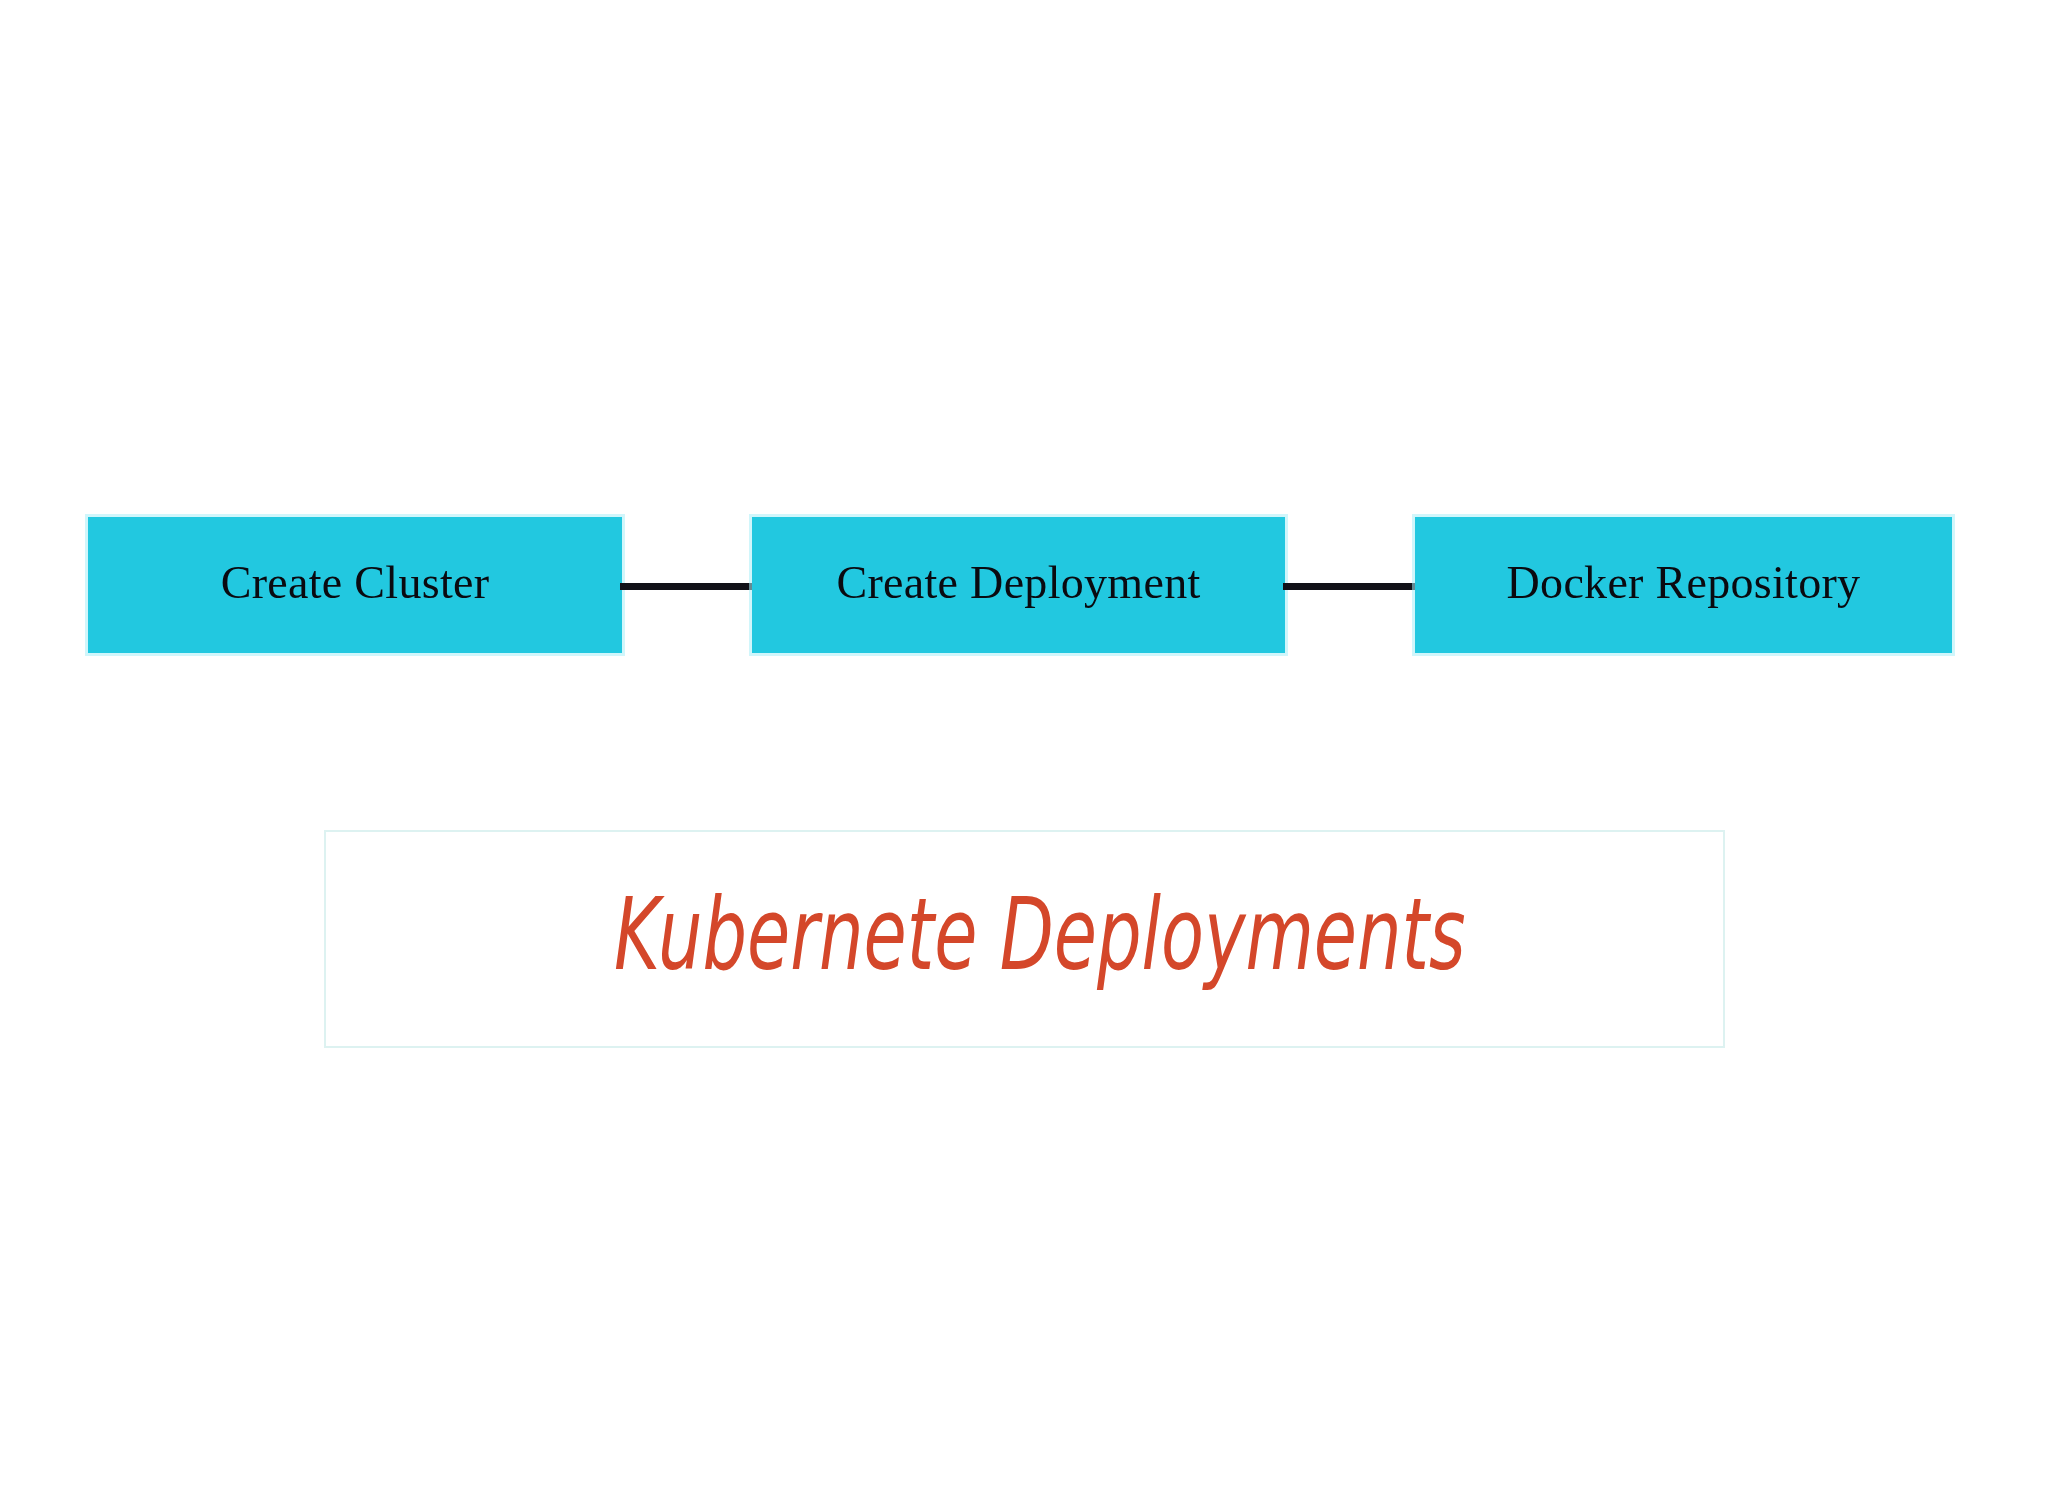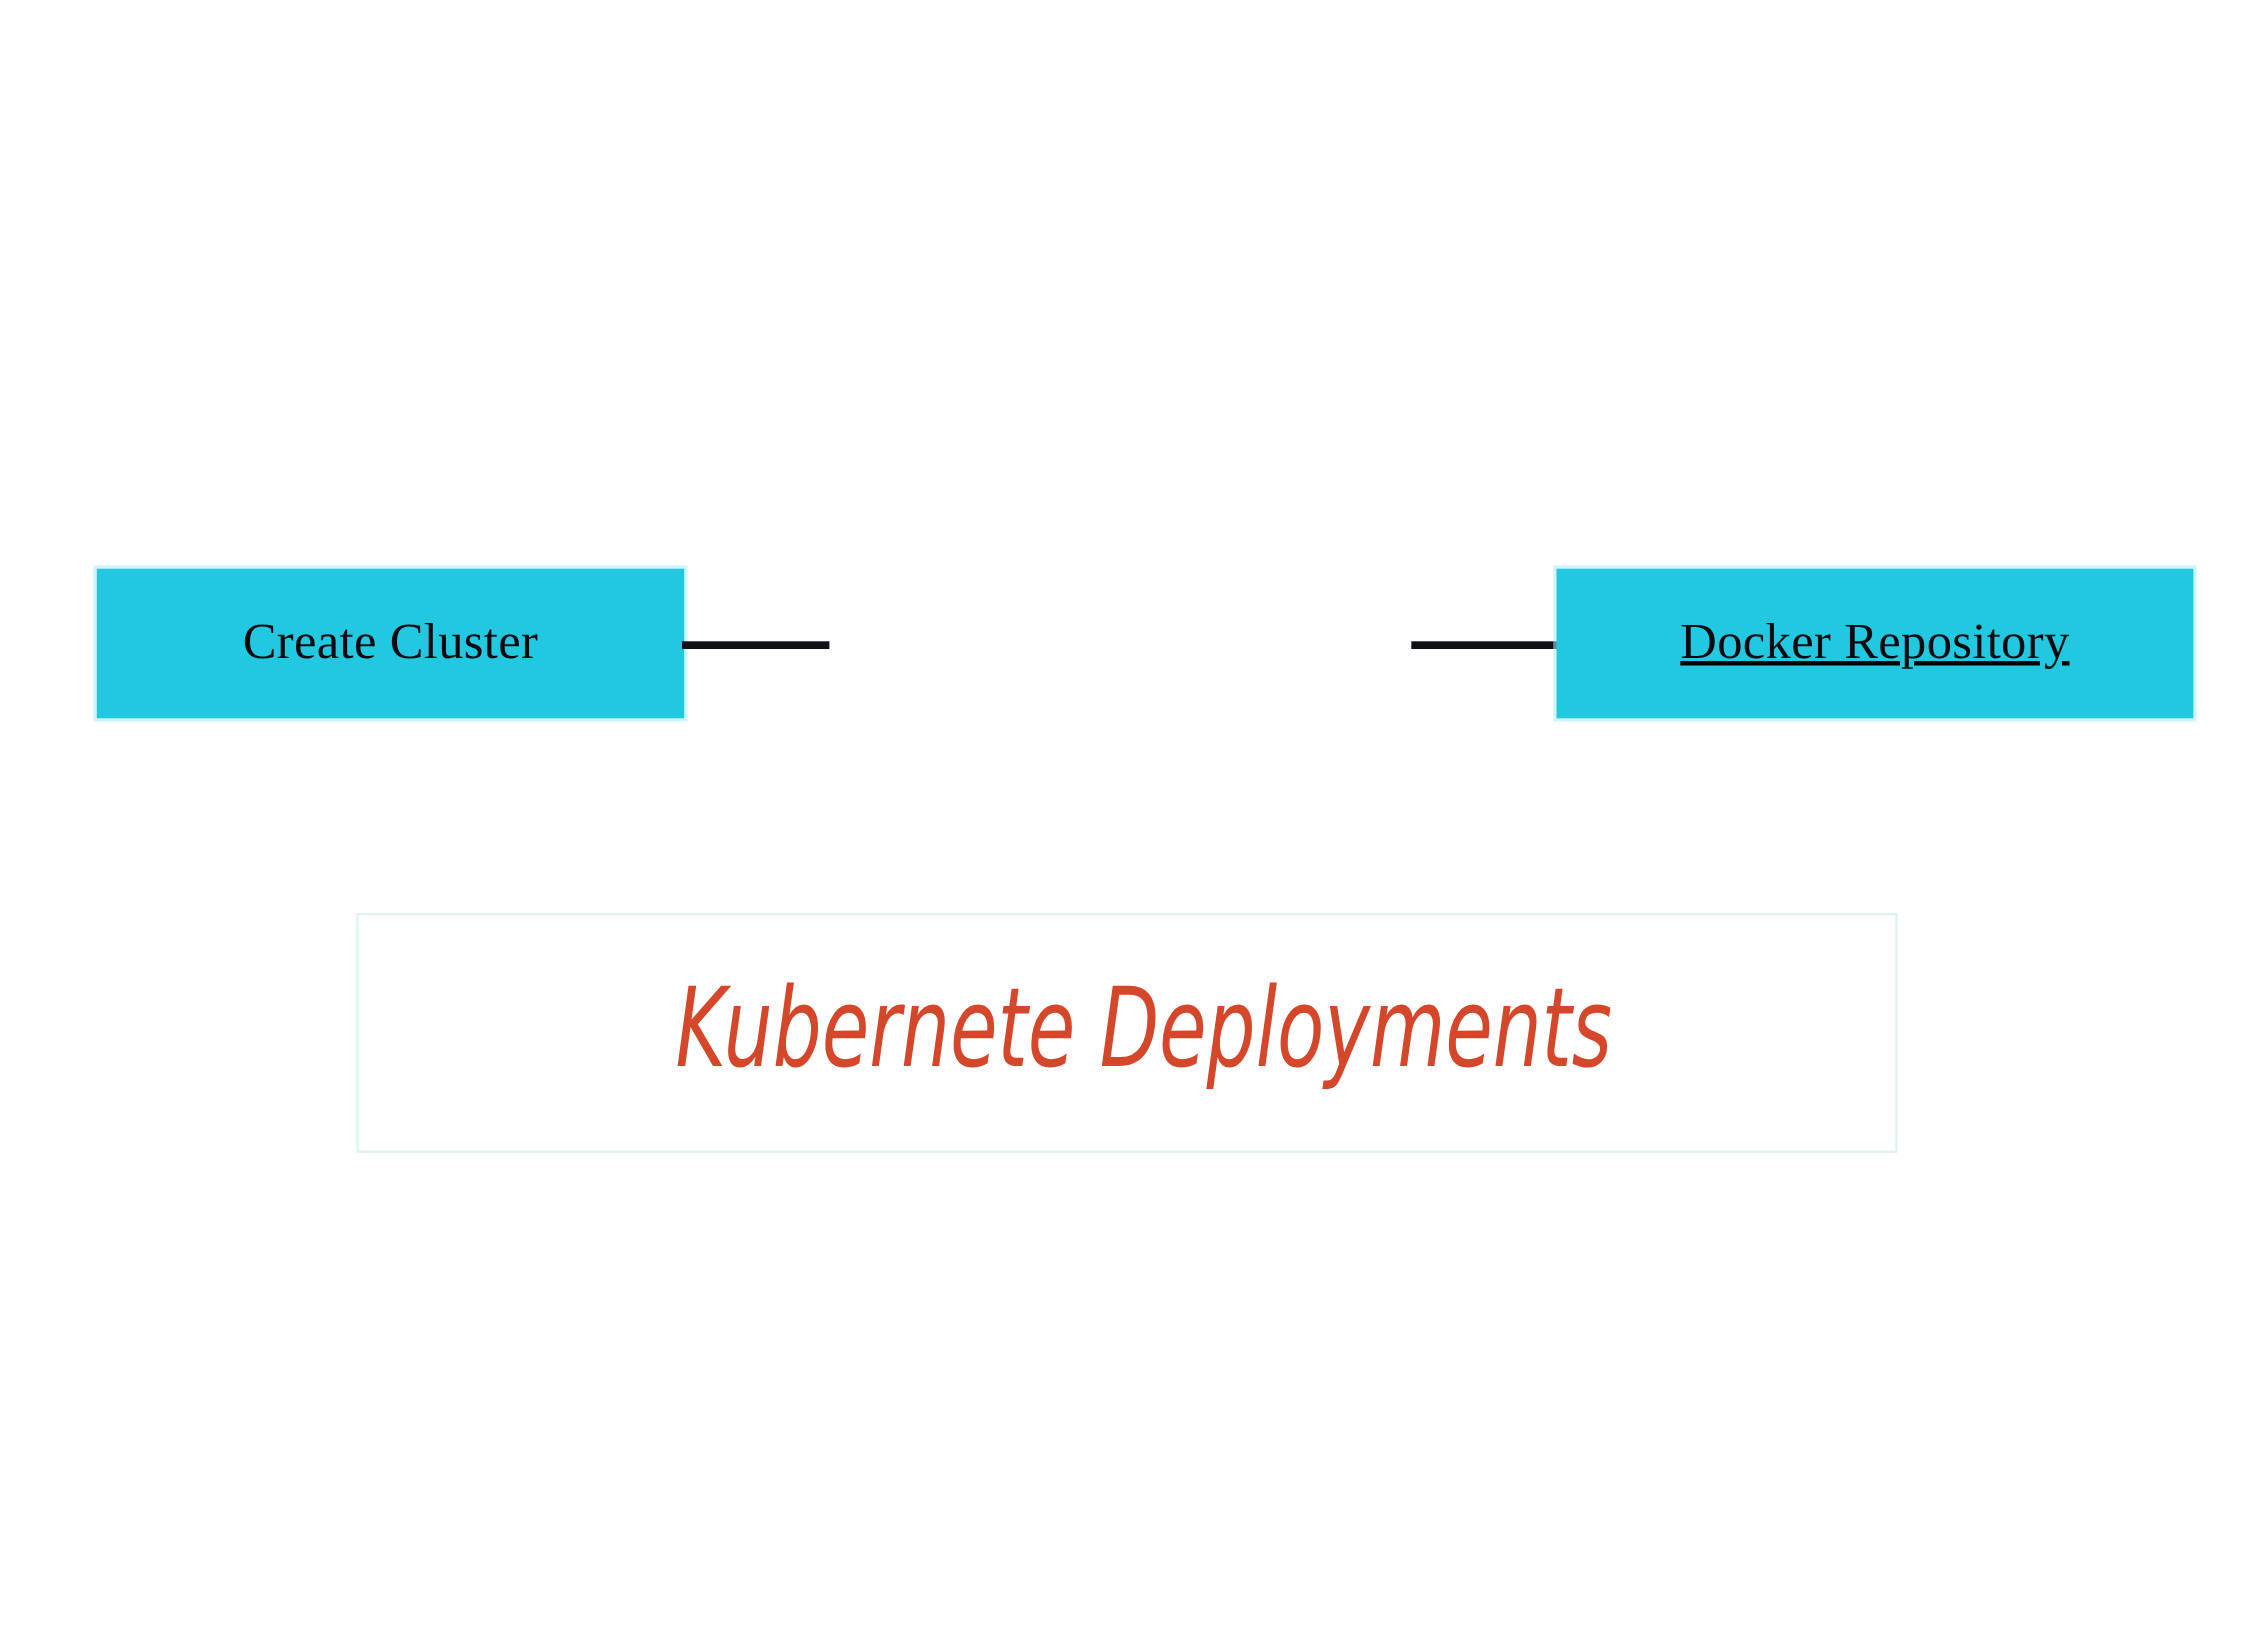--- a/index.html
+++ b/index.html
@@ -38,21 +38,21 @@
     background: #22c8e0;
     box-shadow: 0 0 0 3px rgba(170, 238, 248, 0.55);
     display: flex;
     align-items: center;
     justify-content: center;
     box-sizing: border-box;
   }
 
   .node-box.n1 { left: 88px;   width: 534px; text-align: right; }
   .node-box.n2 { left: 752px;  width: 533px; }
-  .node-box.n3 { left: 1415px; width: 579px; text-decoration: underline; }
+  .node-box.n3 { left: 1415px; width: 537px; }
 
   .node-label {
     font-family: "Liberation Serif", "DejaVu Serif", serif;
     font-size: 46px;
     font-weight: 400;
     color: #0a0a10;
     line-height: 1;
     letter-spacing: 0.3px;
     white-space: nowrap;
     position: relative;
@@ -104,20 +104,23 @@
 <div id="canvas">
 
   <div class="flow-row">
 
     <div class="node-box n1">
       <span class="node-label">Create Cluster</span>
     </div>
 
     <div class="connector c1"></div>
 
+    <div class="node-box n2">
+      <span class="node-label">Create Deployment</span>
+    </div>
 
     <div class="connector c2"></div>
 
     <div class="node-box n3">
       <span class="node-label">Docker Repository</span>
     </div>
 
   </div>
 
   <div class="caption-panel">

